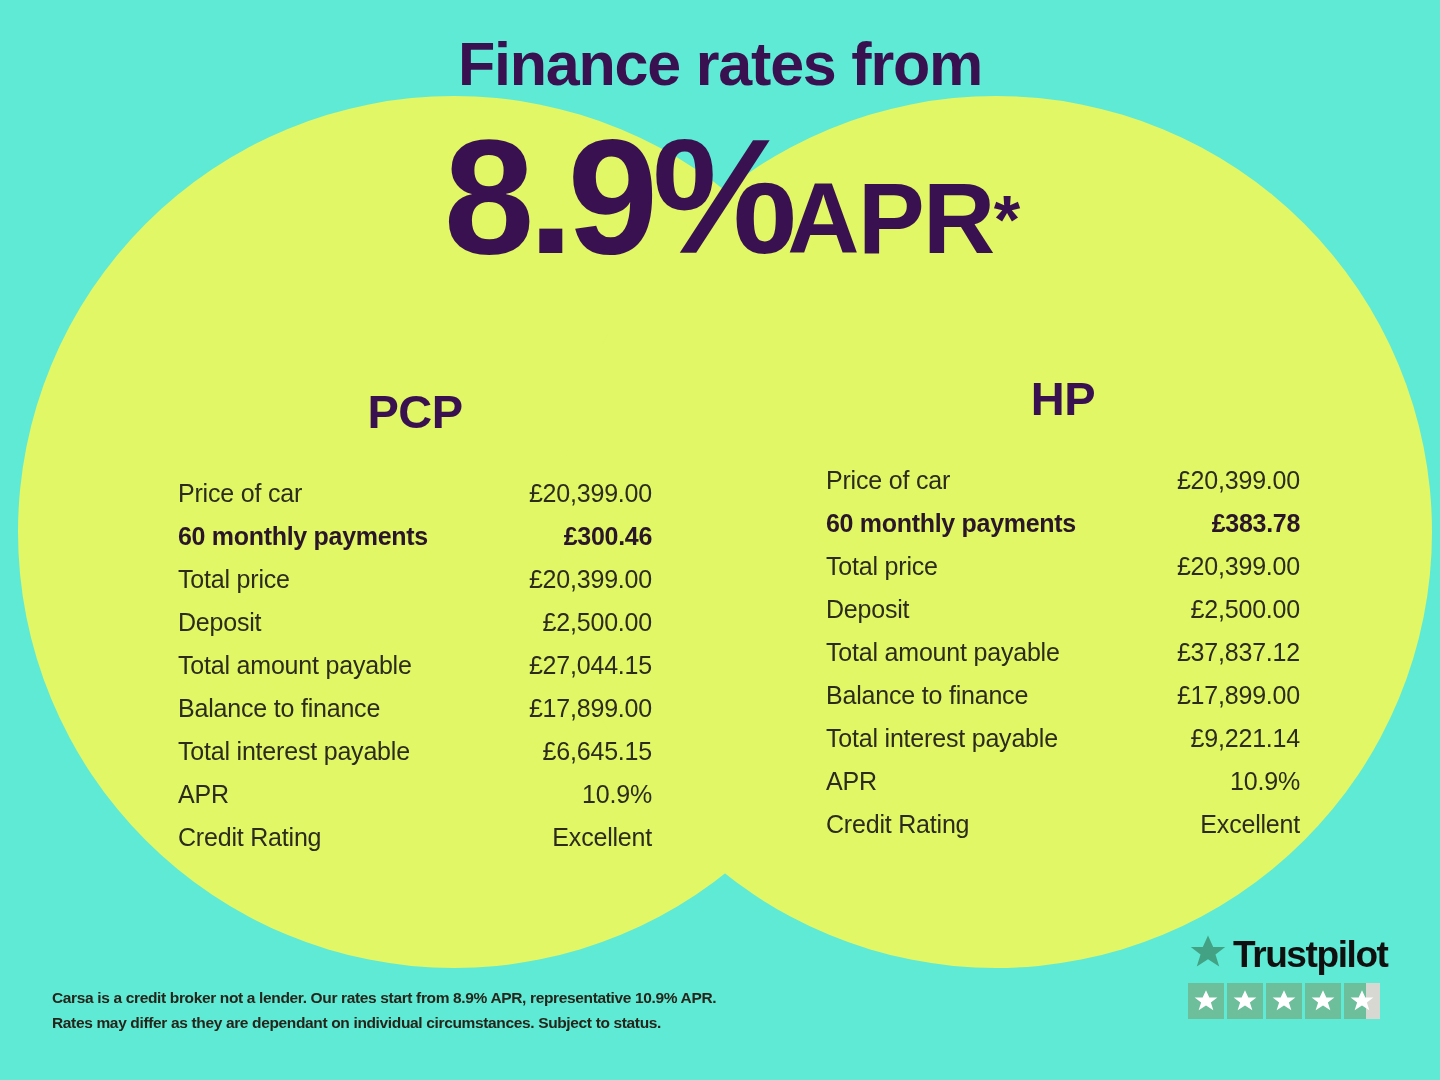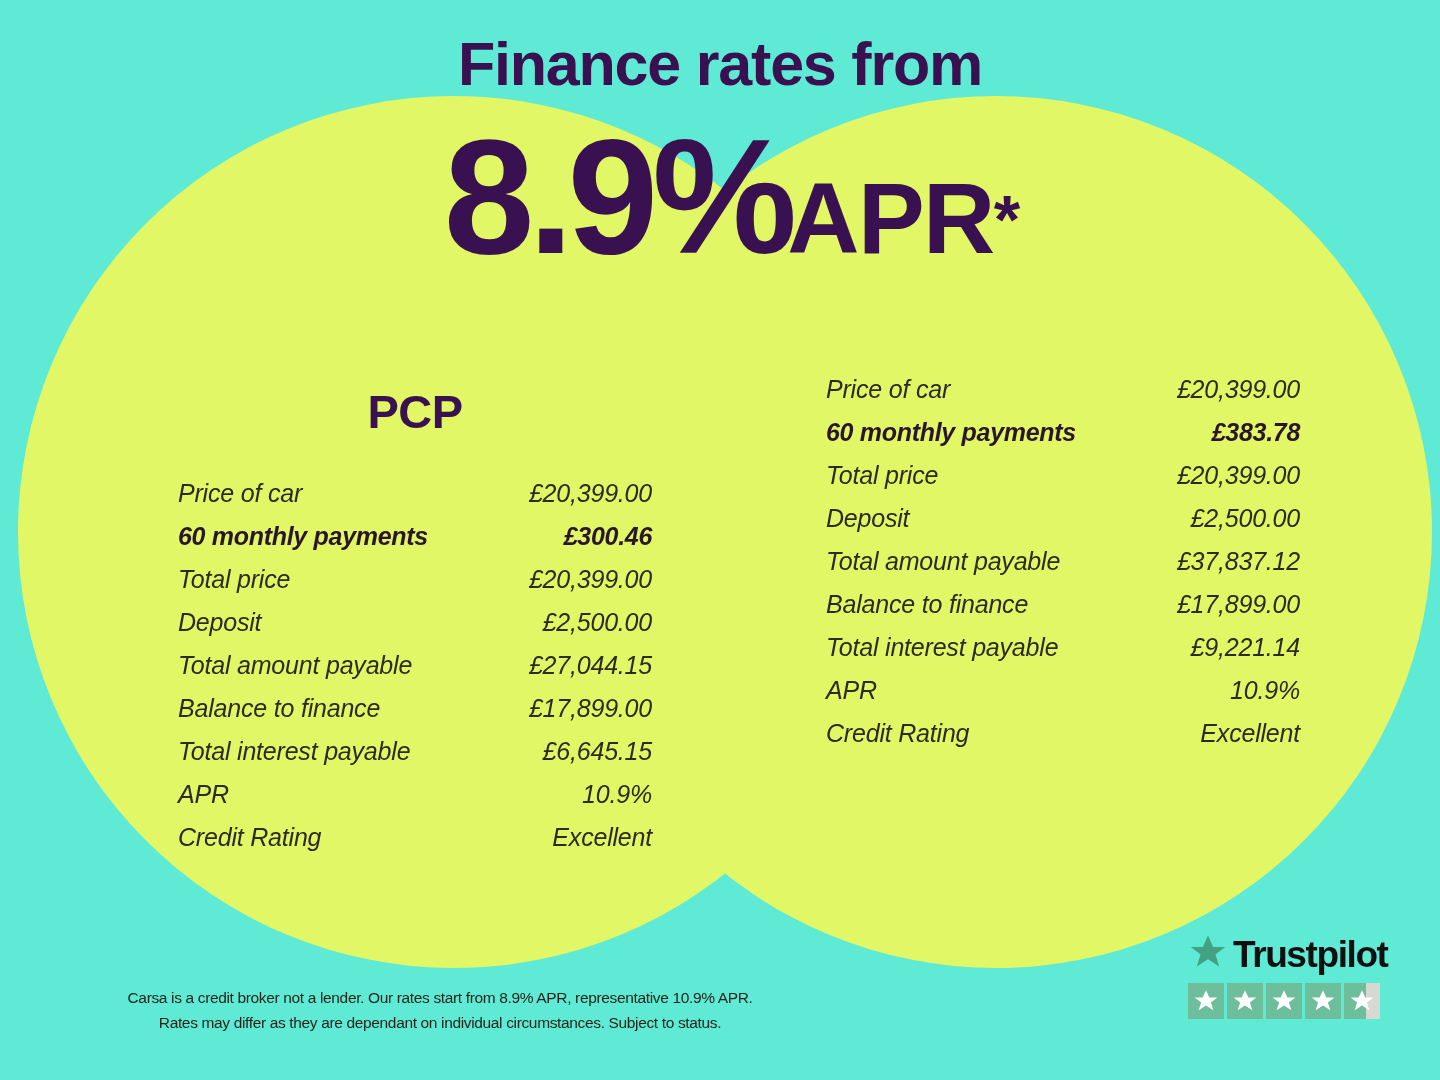--- a/index.html
+++ b/index.html
@@ -90,21 +90,21 @@
 
   .plan-title {
     font-size: 47px;
     font-weight: 700;
     color: #3A1150;
     text-align: center;
     letter-spacing: -0.5px;
     line-height: 1;
     margin-bottom: 44px;
   }
-  .rows { display: block; font-style: italic; }
+  .rows { display: block; }
   .row {
     display: flex;
     justify-content: space-between;
     align-items: baseline;
     height: 43px;
     font-size: 25px;
     color: #2C2B1D;
     letter-spacing: -0.2px;
   }
   .row .lbl { white-space: nowrap; }
@@ -113,30 +113,29 @@
     font-weight: 700;
     color: #2A1629;
     font-size: 25px;
     letter-spacing: -0.3px;
     gap: 11px;
   }
 
   
   #disclaimer {
     position: absolute;
-    left: 60px;
+    left: 52px;
     top: 985px;
     width: 760px;
     z-index: 6;
     font-size: 15.5px;
     line-height: 1.62;
     color: #26251B;
-    font-weight: 400;
+    font-weight: 700;
     letter-spacing: -0.35px;
-    text-align: center;
   }
 
   
   #trustpilot {
     position: absolute;
     left: 1188px;
     top: 931px;
     width: 206px;
     z-index: 6;
   }
@@ -230,20 +229,21 @@
           <span class="val">10.9%</span>
         </div>
         <div class="row">
           <span class="lbl">Credit Rating</span>
           <span class="val">Excellent</span>
         </div>
       </div>
   </div>
 
   <div class="plan" id="plan-hp">
+    <div class="plan-title">HP</div>
     <div class="rows" id="rows-hp">
         <div class="row">
           <span class="lbl">Price of car</span>
           <span class="val">£20,399.00</span>
         </div>
         <div class="row bold">
           <span class="lbl">60 monthly payments</span>
           <span class="val">£383.78</span>
         </div>
         <div class="row">

